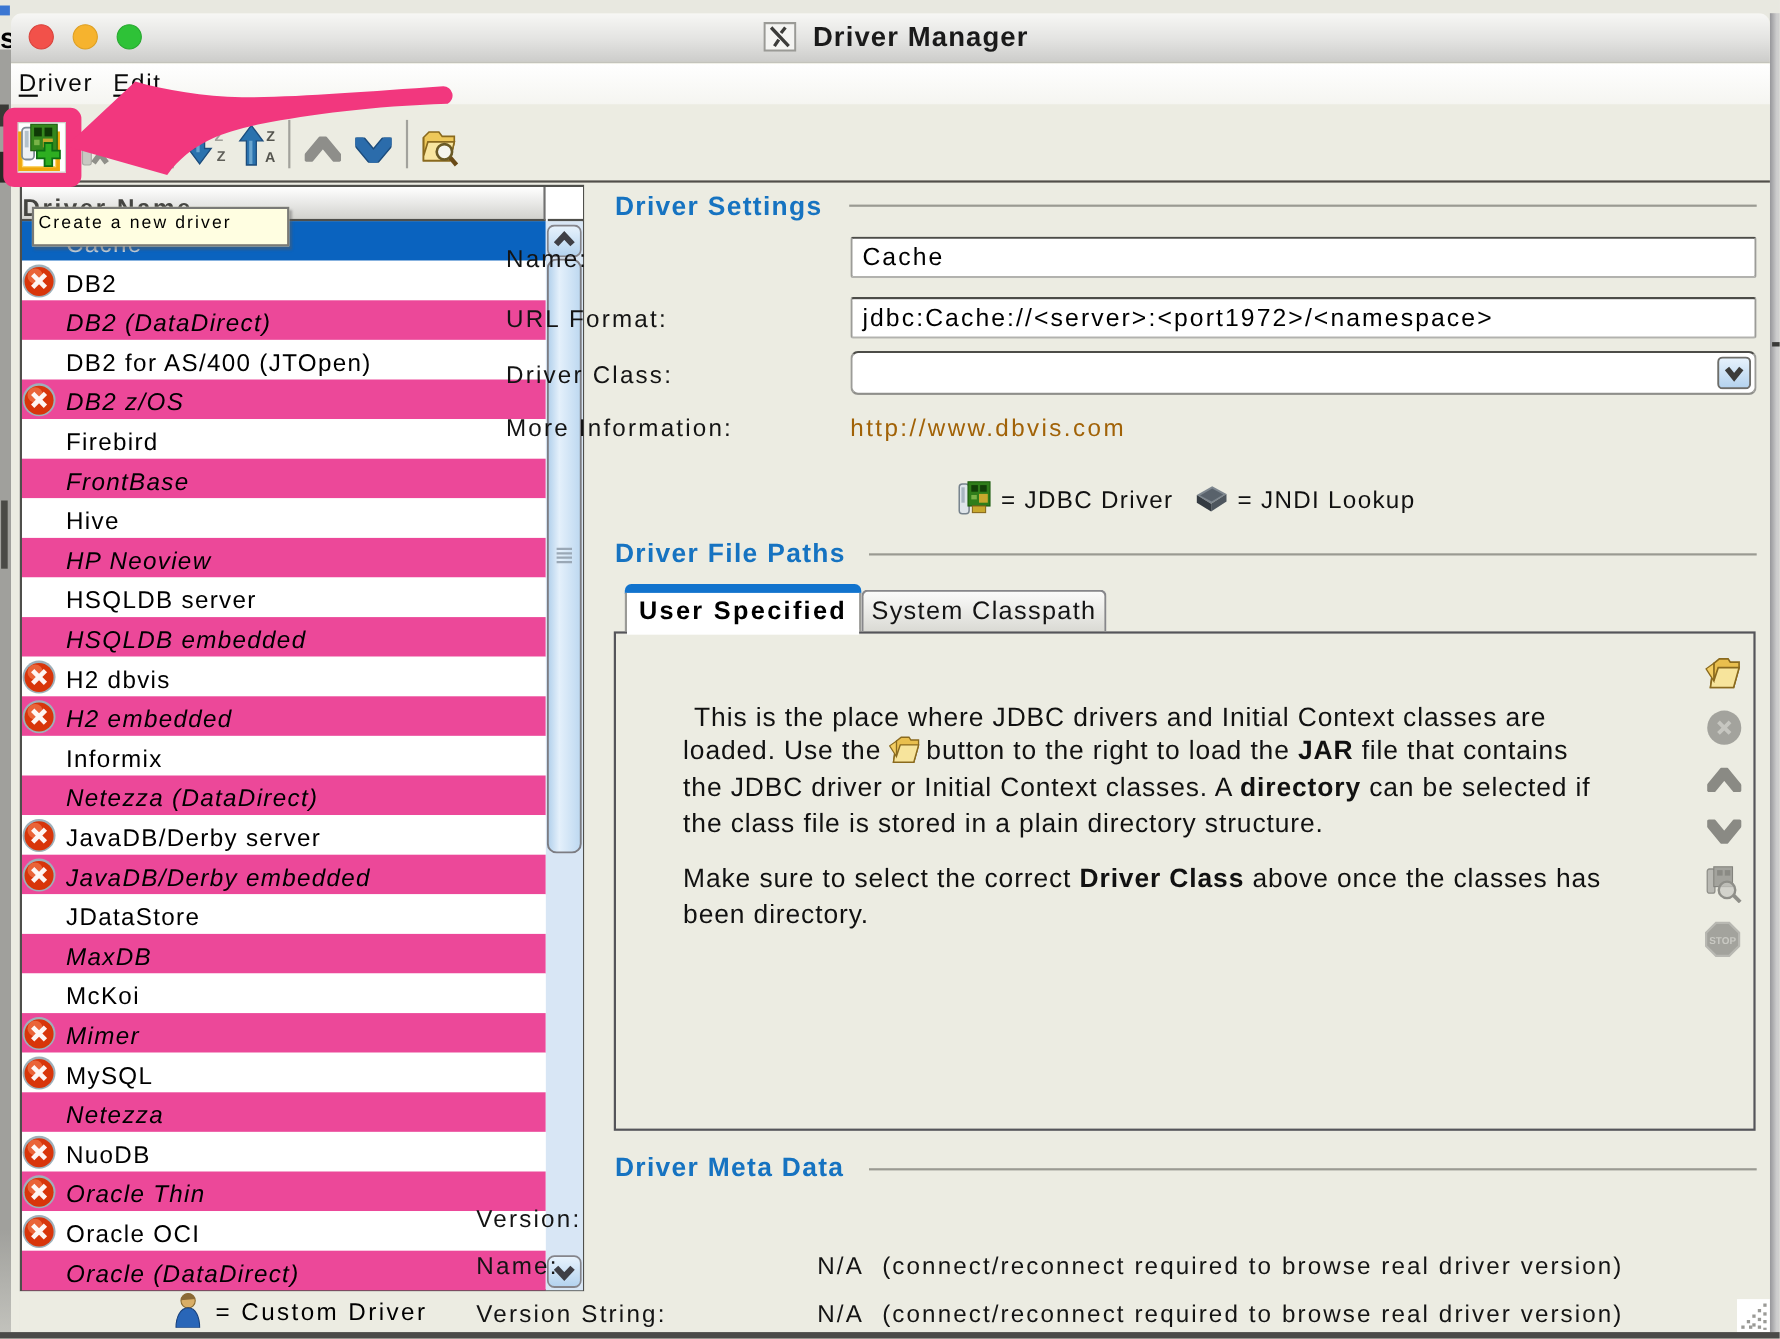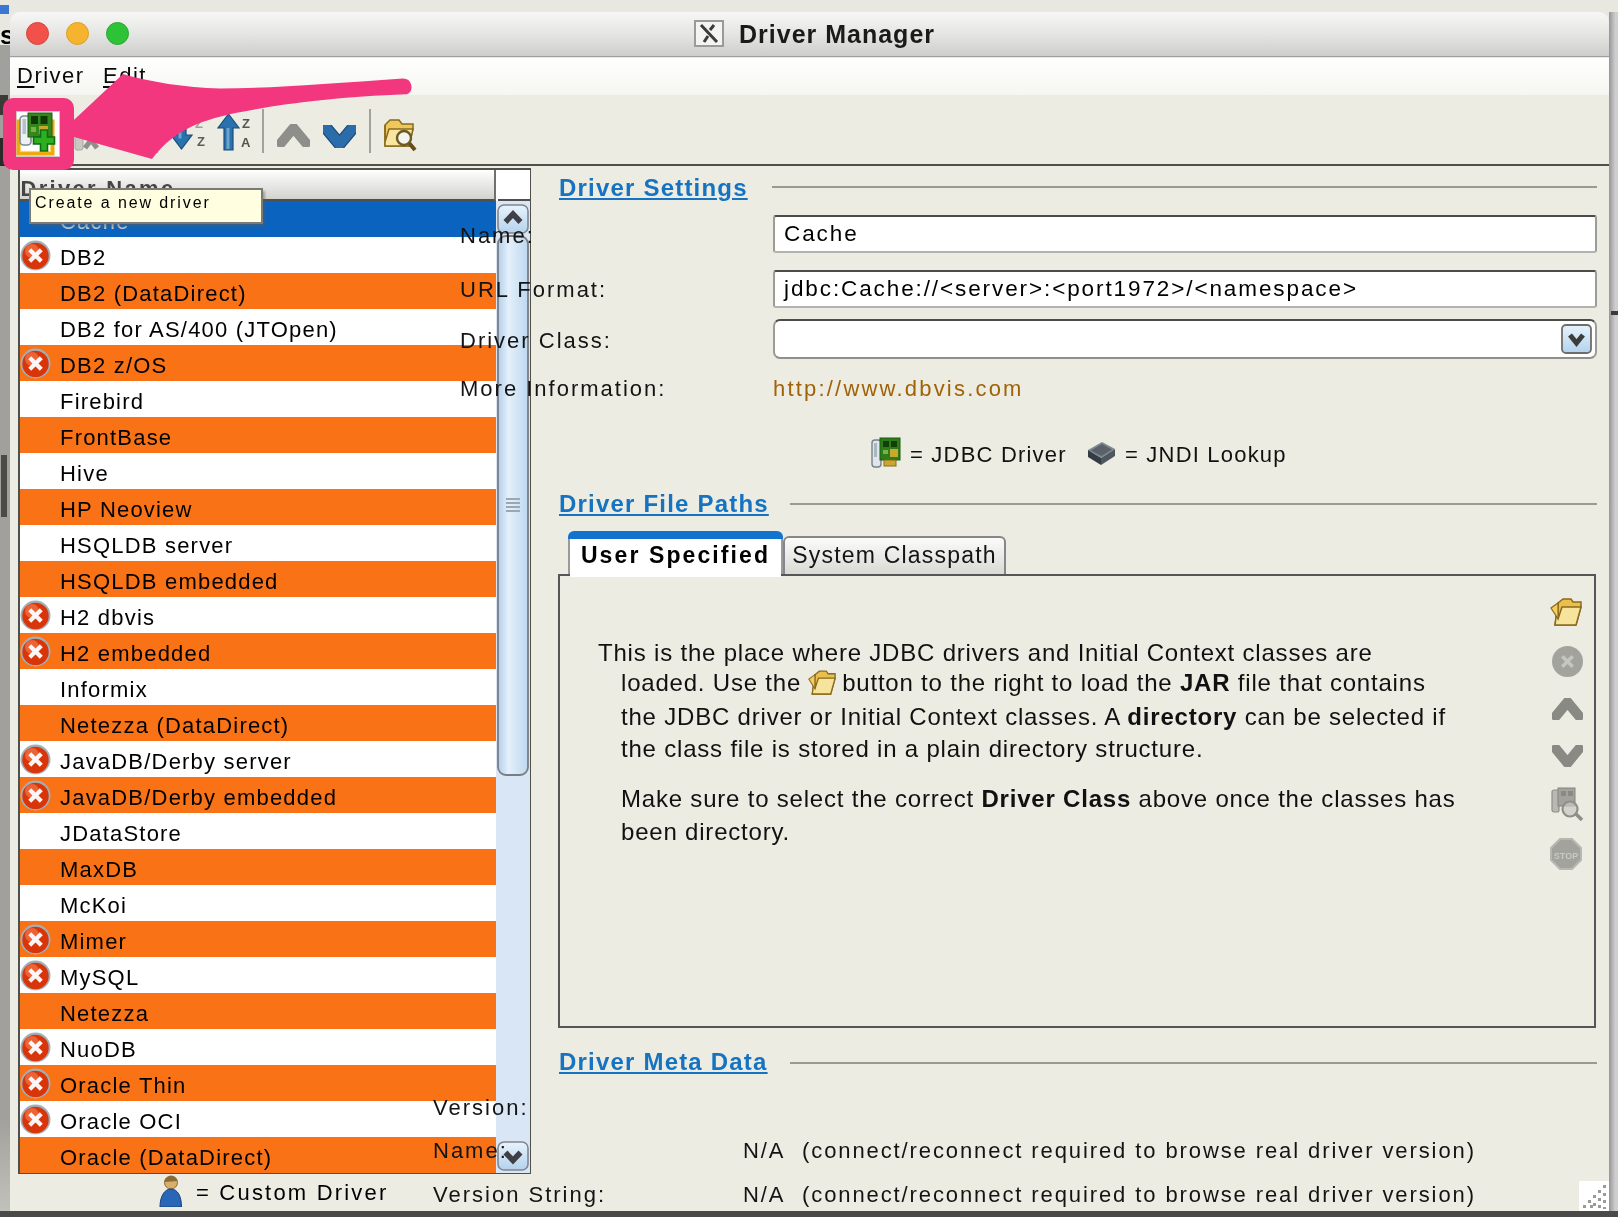--- a/index.html
+++ b/index.html
@@ -14,26 +14,26 @@
 .u { text-decoration:underline; text-underline-offset:3px; text-decoration-thickness:2px; }
 .toolbar { position:absolute; left:0; top:83px; width:100%; height:71px; background:#ECECE2; border-bottom:2px solid #514f4a; }
 .tsep { position:absolute; top:109px; width:2px; height:44px; background:#a2a29c; }
 .listpanel { position:absolute; left:18px; top:168px; width:513px; height:1006px; border:2px solid #4f4f4b; background:#fff; }
 .lheader { position:absolute; left:19.5px; top:169.5px; width:476px; height:31px; background:linear-gradient(#ffffff,#d2d2ce); border-bottom:2px solid #4f4f4b; border-right:2px solid #707070; }
 .lheader span { position:absolute; left:1px; top:6px; font-size:22px; letter-spacing:2.3px; font-weight:700; color:#454541; }
 .lcorner { position:absolute; left:497.5px; top:169.5px; width:32px; height:31px; background:#fff; border-bottom:2px solid #4f4f4b; }
 .row { position:absolute; left:19.5px; width:476px; height:36px; font-size:22px; letter-spacing:1.2px; color:#000; }
 .row .rt { position:absolute; left:40.5px; top:8px; white-space:nowrap;text-align:center; }
 .row.w { background:#fff; }
-.row.a { background:#f97316; }
+.row.a { background:#ec4899;font-style:italic; }
 .row.sel { background:#0A63BF; }
 .row.sel .rt { color:#c2cdd8; }
 .sbtrack { position:absolute; left:495.5px; top:200.5px; width:34px; height:972px; background:#d8e6f5; }
 .legendbar { position:absolute; left:18px; top:1174px; width:513px; height:37px; background:#ECECE2; font-size:21.5px; }
-.h-blue { position:absolute; font-size:24px; letter-spacing:1.2px; font-weight:700; color:#1673c1; white-space:nowrap;text-decoration:underline; }
+.h-blue { position:absolute; font-size:24px; letter-spacing:1.2px; font-weight:700; color:#1673c1; white-space:nowrap; }
 .hline { position:absolute; height:2px; background:#9a9a92; }
 .flabel { position:absolute; font-size:22px; letter-spacing:2px; color:#141414; text-align:left; width:300px; white-space:nowrap; }
 .tfield { position:absolute; left:773px; width:824px; height:38px; background:#fff; border:2px solid; border-color:#4c4c48 #9c9c98 #b2b2ae #9c9c98; border-radius:3px; font-size:22.5px; letter-spacing:1.9px; color:#000; padding:4px 0 0 9px; white-space:nowrap; }
 .combo { position:absolute; left:773px; top:319px; width:824px; height:40px; background:#fff; border:2px solid; border-color:#4c4c48 #9c9c98 #8f8f8b #9c9c98; border-radius:7px; }
 .body { position:absolute; font-size:24px; letter-spacing:0.8px; color:#111; white-space:nowrap; }
 .tab-active { position:absolute; left:568px; top:539px; width:215px; height:35px; background:#fff; border-left:2px solid #9a9a96; border-right:2px solid #9a9a96; text-align:center; font-size:23px; letter-spacing:2.1px; font-weight:700; color:#000; padding-top:3px; }
 .tab-bar { position:absolute; left:568px; top:531px; width:215px; height:9px; background:#1173cd; border-radius:6px 6px 0 0; }
 .tab-inactive { position:absolute; left:783px; top:536px; width:223px; height:38px; background:linear-gradient(#fbfbfa,#dadad4); border:2px solid #87878b; border-bottom:none; border-radius:6px 6px 0 0; text-align:center; font-size:23px; letter-spacing:1.2px; color:#141414; padding-top:4px; }
 .fpanel { position:absolute; left:558px; top:574px; width:1038px; height:454px; border:2px solid #55555a; background:#ECECE2; }
 .note { position:absolute; font-size:22px; letter-spacing:1.9px; color:#141414; white-space:nowrap; }
@@ -322,21 +322,21 @@
 </svg>
 <div class="abs" style="left:1125px;top:441.5px;font-size:22px;letter-spacing:1.2px;color:#111">= JNDI Lookup</div>
 
 <div class="h-blue" style="left:559px;top:489.8px">Driver File Paths</div>
 <div class="hline" style="left:790px;top:503px;width:807px"></div>
 <div class="tab-bar"></div>
 <div class="tab-active">User Specified</div>
 <div class="tab-inactive">System Classpath</div>
 <div class="fpanel"></div>
 <div class="abs" style="left:570px;top:572px;width:211px;height:5px;background:#fff"></div>
-<div class="body" style="left:598px;top:638.5px">This is the place where JDBC drivers and Initial Context classes are</div>
+<div class="body" style="left:631px;top:638.5px">This is the place where JDBC drivers and Initial Context classes are</div>
 <div class="body" style="left:621px;top:669px">loaded. Use the<svg style="vertical-align:-5px;margin:0 6px" width="29" height="26" viewBox="0 0 33 29">
 <path d="M9 5 l5 -4 h8 l2 3 h8 v5 l-5 18 h-21 Z" fill="#e9bf4e" stroke="#8a6a1e" stroke-width="1.5"></path>
 <path d="M9 5 v16 l4 -12 h19 l-5 18 h-21 Z" fill="#f7e49c" stroke="#8a6a1e" stroke-width="1.5"></path>
 <path d="M2 10 l7 11 v-16 Z" fill="#f3cd62" stroke="#8a6a1e" stroke-width="1.2"></path>
 </svg>button to the right to load the <b>JAR</b> file that contains</div>
 <div class="body" style="left:621px;top:703px">the JDBC driver or Initial Context classes. A <b>directory</b> can be selected if</div>
 <div class="body" style="left:621px;top:735.3px">the class file is stored in a plain directory structure.</div>
 <div class="body" style="left:621px;top:785.4px">Make sure to select the correct <b>Driver Class</b> above once the classes has</div>
 <div class="body" style="left:621px;top:817.5px">been directory.</div>
 <svg class="abs" style="left:1549px;top:598px" width="33" height="29" viewBox="0 0 33 29">

